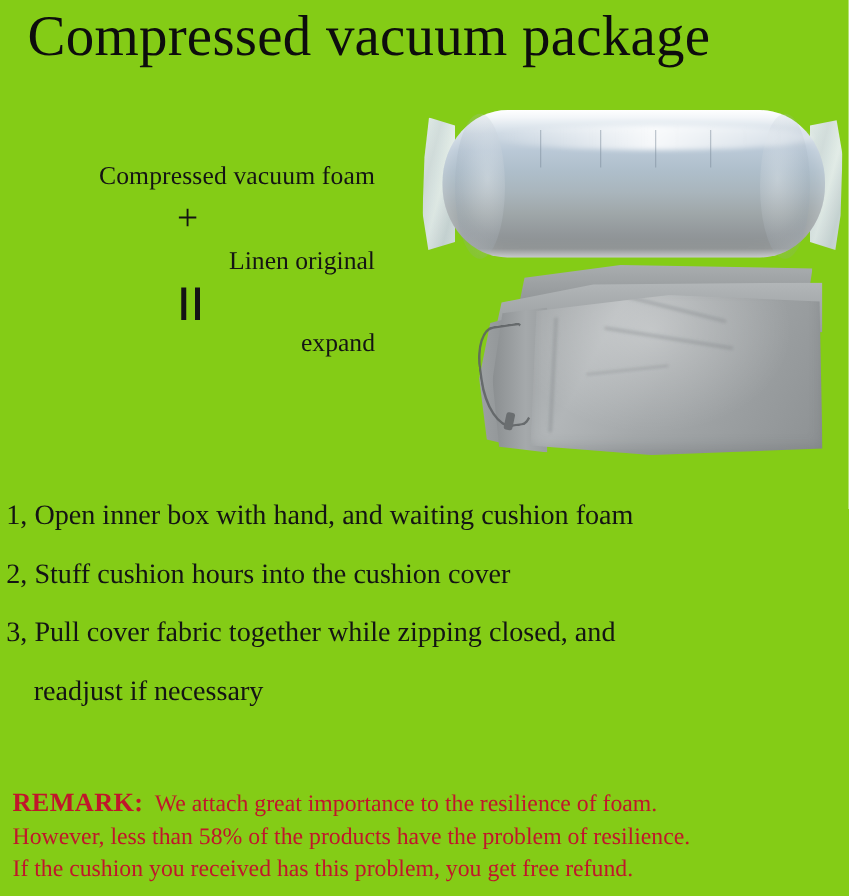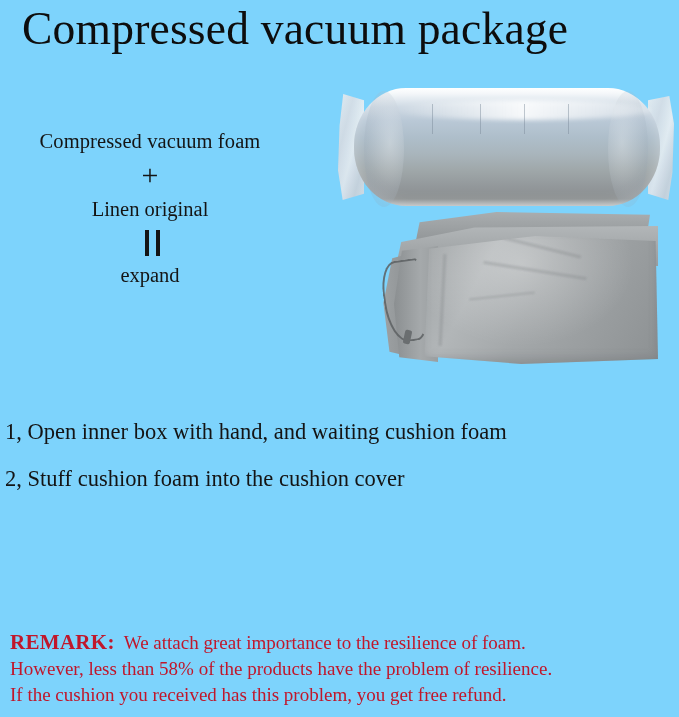--- a/index.html
+++ b/index.html
@@ -10,21 +10,21 @@
   }
   body {
     font-family: "Liberation Serif", "DejaVu Serif", serif;
     color: #111111;
     -webkit-font-smoothing: antialiased;
   }
   #page {
     position: relative;
     width: 679px;
     height: 717px;
-    background: #7dd3fc;
+    background: #84cc16;
     overflow: hidden;
   }
 
   
   .title {
     position: absolute;
     left: 22px;
     top: 0px;
     width: 640px;
     height: 58px;
@@ -48,20 +48,21 @@
   }
   .eq-line {
     text-align: center;
     color: #141414;
     font-family: "Liberation Serif", "DejaVu Serif", serif;
   }
   .eq-term {
     font-size: 20.5px;
     line-height: 26px;
     white-space: nowrap;
+    text-align: right;
   }
   .eq-term.wide { letter-spacing: 0.1px; }
   .eq-op-plus {
     font-size: 30px;
     line-height: 42px;
     font-weight: 400;
     position: relative;
     left: 0px;
   }
   .eq-op-eq {
@@ -221,21 +222,21 @@
     left: 22px; top: 118px; width: 7px; height: 14px;
     background: #6a6e70;
     border-radius: 2px;
     transform: rotate(12deg);
   }
 
   
   .steps {
     position: absolute;
     left: 0px;
-    top: 408px;
+    top: 388px;
     width: 611px;
   }
   .step {
     font-size: 22.5px;
     line-height: 47px;
     color: #141414;
     white-space: nowrap;
   }
   .step .ln1 { padding-left: 5px; }
   .step .ln2 { padding-left: 27px; }
@@ -307,21 +308,25 @@
     </div>
     <div class="zipper-cord"></div>
     <div class="zipper-pull"></div>
   </div>
 
   <div class="steps">
     <div class="step">
       <div class="ln1">1, Open inner box with hand, and waiting cushion foam</div>
     </div>
     <div class="step">
-      <div class="ln1">2, Stuff cushion foam into the cushion cover</div>
+      <div class="ln1">2, Stuff cushion hours into the cushion cover</div>
+    </div>
+    <div class="step">
+      <div class="ln1">3, Pull cover fabric together while zipping closed, and</div>
+      <div class="ln2">readjust if necessary</div>
     </div>
   </div>
 
   <div class="remark">
     <div>
       <span class="label">REMARK:</span><span>We attach great importance to the resilience of foam.</span>
     </div>
     <div>However, less than 58% of the products have the problem of resilience.</div>
     <div>If the cushion you received has this problem, you get free refund.</div>
   </div>

